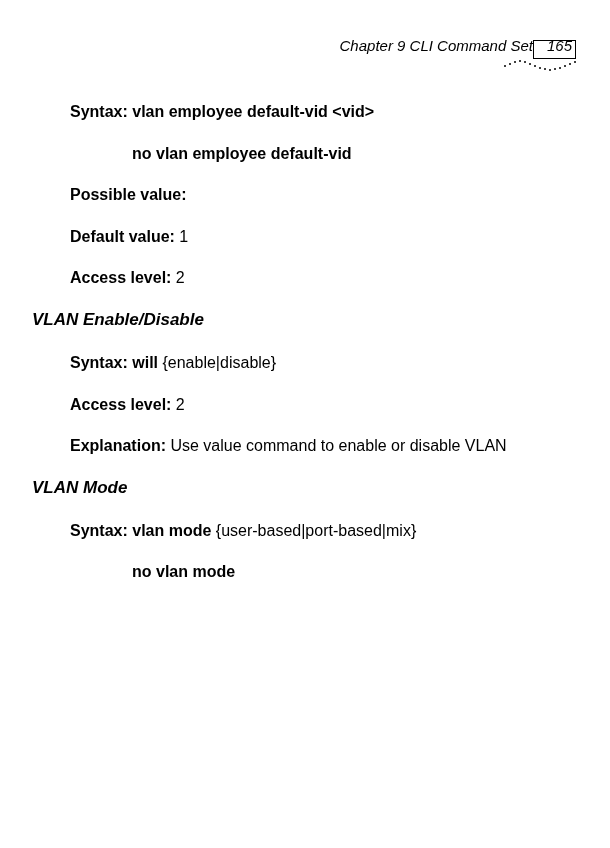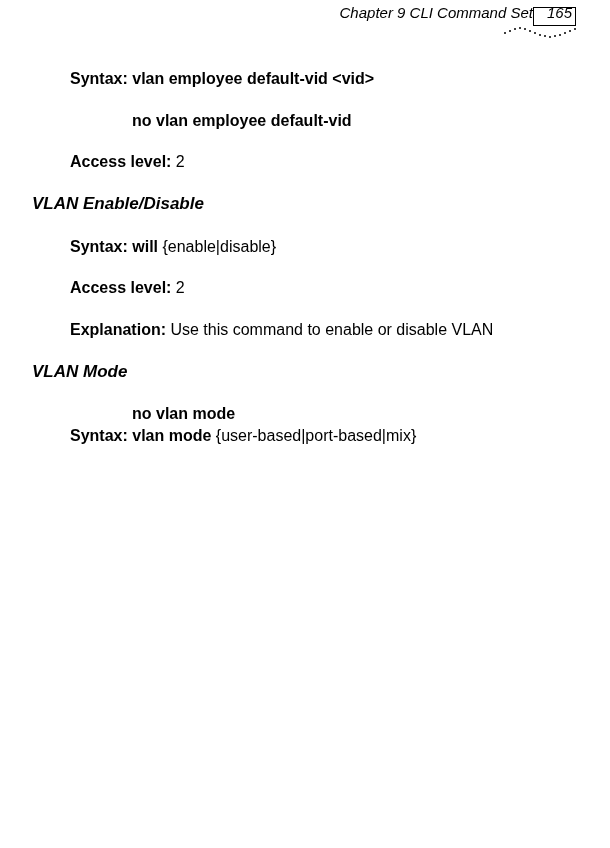--- a/index.html
+++ b/index.html
@@ -1,17 +1,17 @@
 <!DOCTYPE html>
 <html><head>
 <meta charset="utf-8">
 <style>
   * { box-sizing: border-box; margin: 0; padding: 0; }
   html, body { width: 610px; height: 848px; background: #fff; font-family: Arial, Helvetica, sans-serif; color: #000; }
-  .page { position: relative; width: 610px; height: 796px; padding: 4px 32px 0 32px; }
+  .page { position: relative; width: 610px; height: 796px; padding: 37px 32px 0 32px; }
   .header { position: relative; height: 36px; }
   .header-line { text-align: right; font-style: italic; font-size: 15px; padding-right: 6px; }
   .header-line .chap { margin-right: 14px; }
   .header-line .pnum { font-style: italic; }
   .dots-row { position: absolute; right: 0; top: 22px; width: 74px; height: 14px; }
   .dots-row .dot { position: absolute; width: 2px; height: 2px; background: #000; border-radius: 50%; top: 0; }
   .pagebox { position: absolute; top: 3px; right: 2px; width: 43px; height: 19px; border: 1.4px solid #000; }
   .body { padding-top: 28px; padding-left: 38px; padding-right: 0; font-size: 16px; line-height: 1.35; }
   .para { margin-bottom: 20px; }
   .indent { margin-left: 62px; }
@@ -49,35 +49,37 @@
       <span class="dot" style="left:70px;top:2px"></span>
     </div>
   </div>
 
   <div class="body">
 
     <p class="para bold">Syntax: vlan employee default-vid &lt;vid&gt;</p>
 
     <p class="para bold indent">no vlan employee default-vid</p>
 
+    <p class="para bold">Possible value:</p>
 
 
+    <p class="para"><span class="bold">Default value:</span><span> 1</span></p>
 
     <p class="para"><span class="bold">Access level:</span><span> 2</span></p>
 
     <h3 class="sec-h">VLAN Enable/Disable</h3>
 
 
     <p class="para"><span class="bold">Syntax: will</span><span> {enable|disable}</span></p>
 
     <p class="para"><span class="bold">Access level:</span><span> 2</span></p>
 
-    <p class="para"><span class="bold">Explanation:</span><span> Use this command to enable or disable VLAN</span></p>
+    <p class="para"><span class="bold">Explanation:</span><span> Use value command to enable or disable VLAN</span></p>
 
     <h3 class="sec-h">VLAN Mode</h3>
 
 
+    <p class="para"><span class="bold">Syntax: vlan mode</span><span> {user-based|port-based|mix}</span></p>
+
     <p class="para bold indent last">no vlan mode</p>
-
-    <p class="para"><span class="bold">Syntax: vlan mode</span><span> {user-based|port-based|mix}</span></p>
 
   </div>
 </div>
 
 </body></html>

